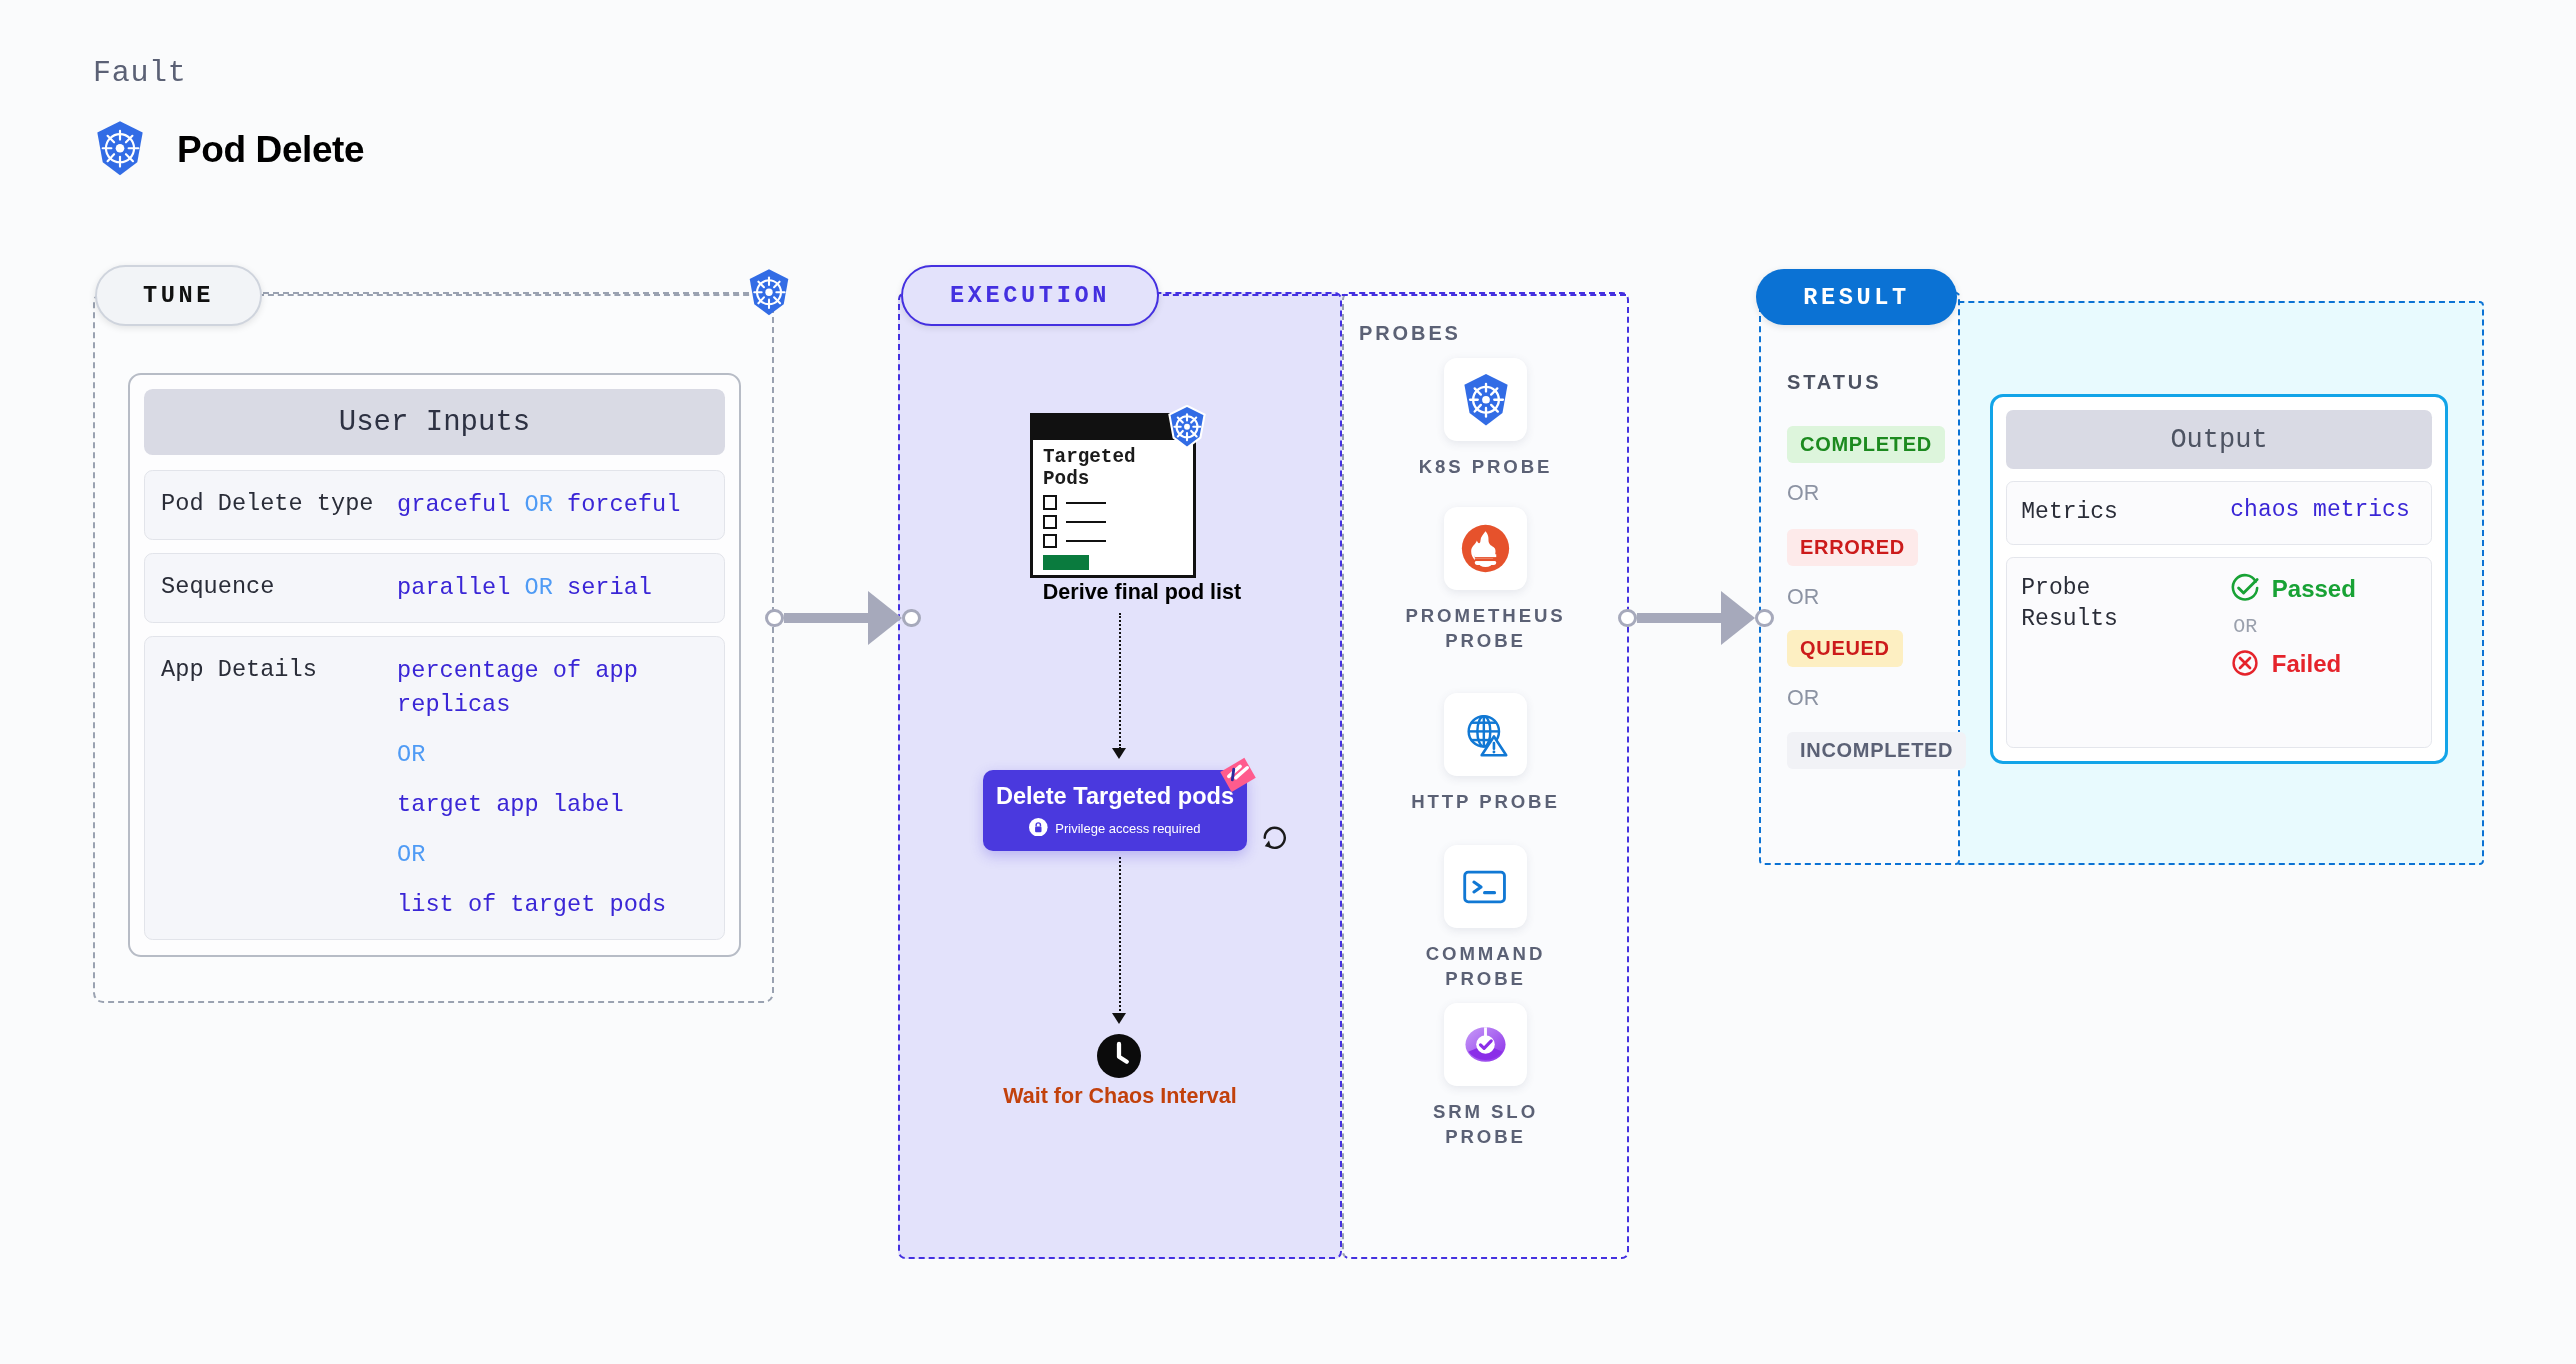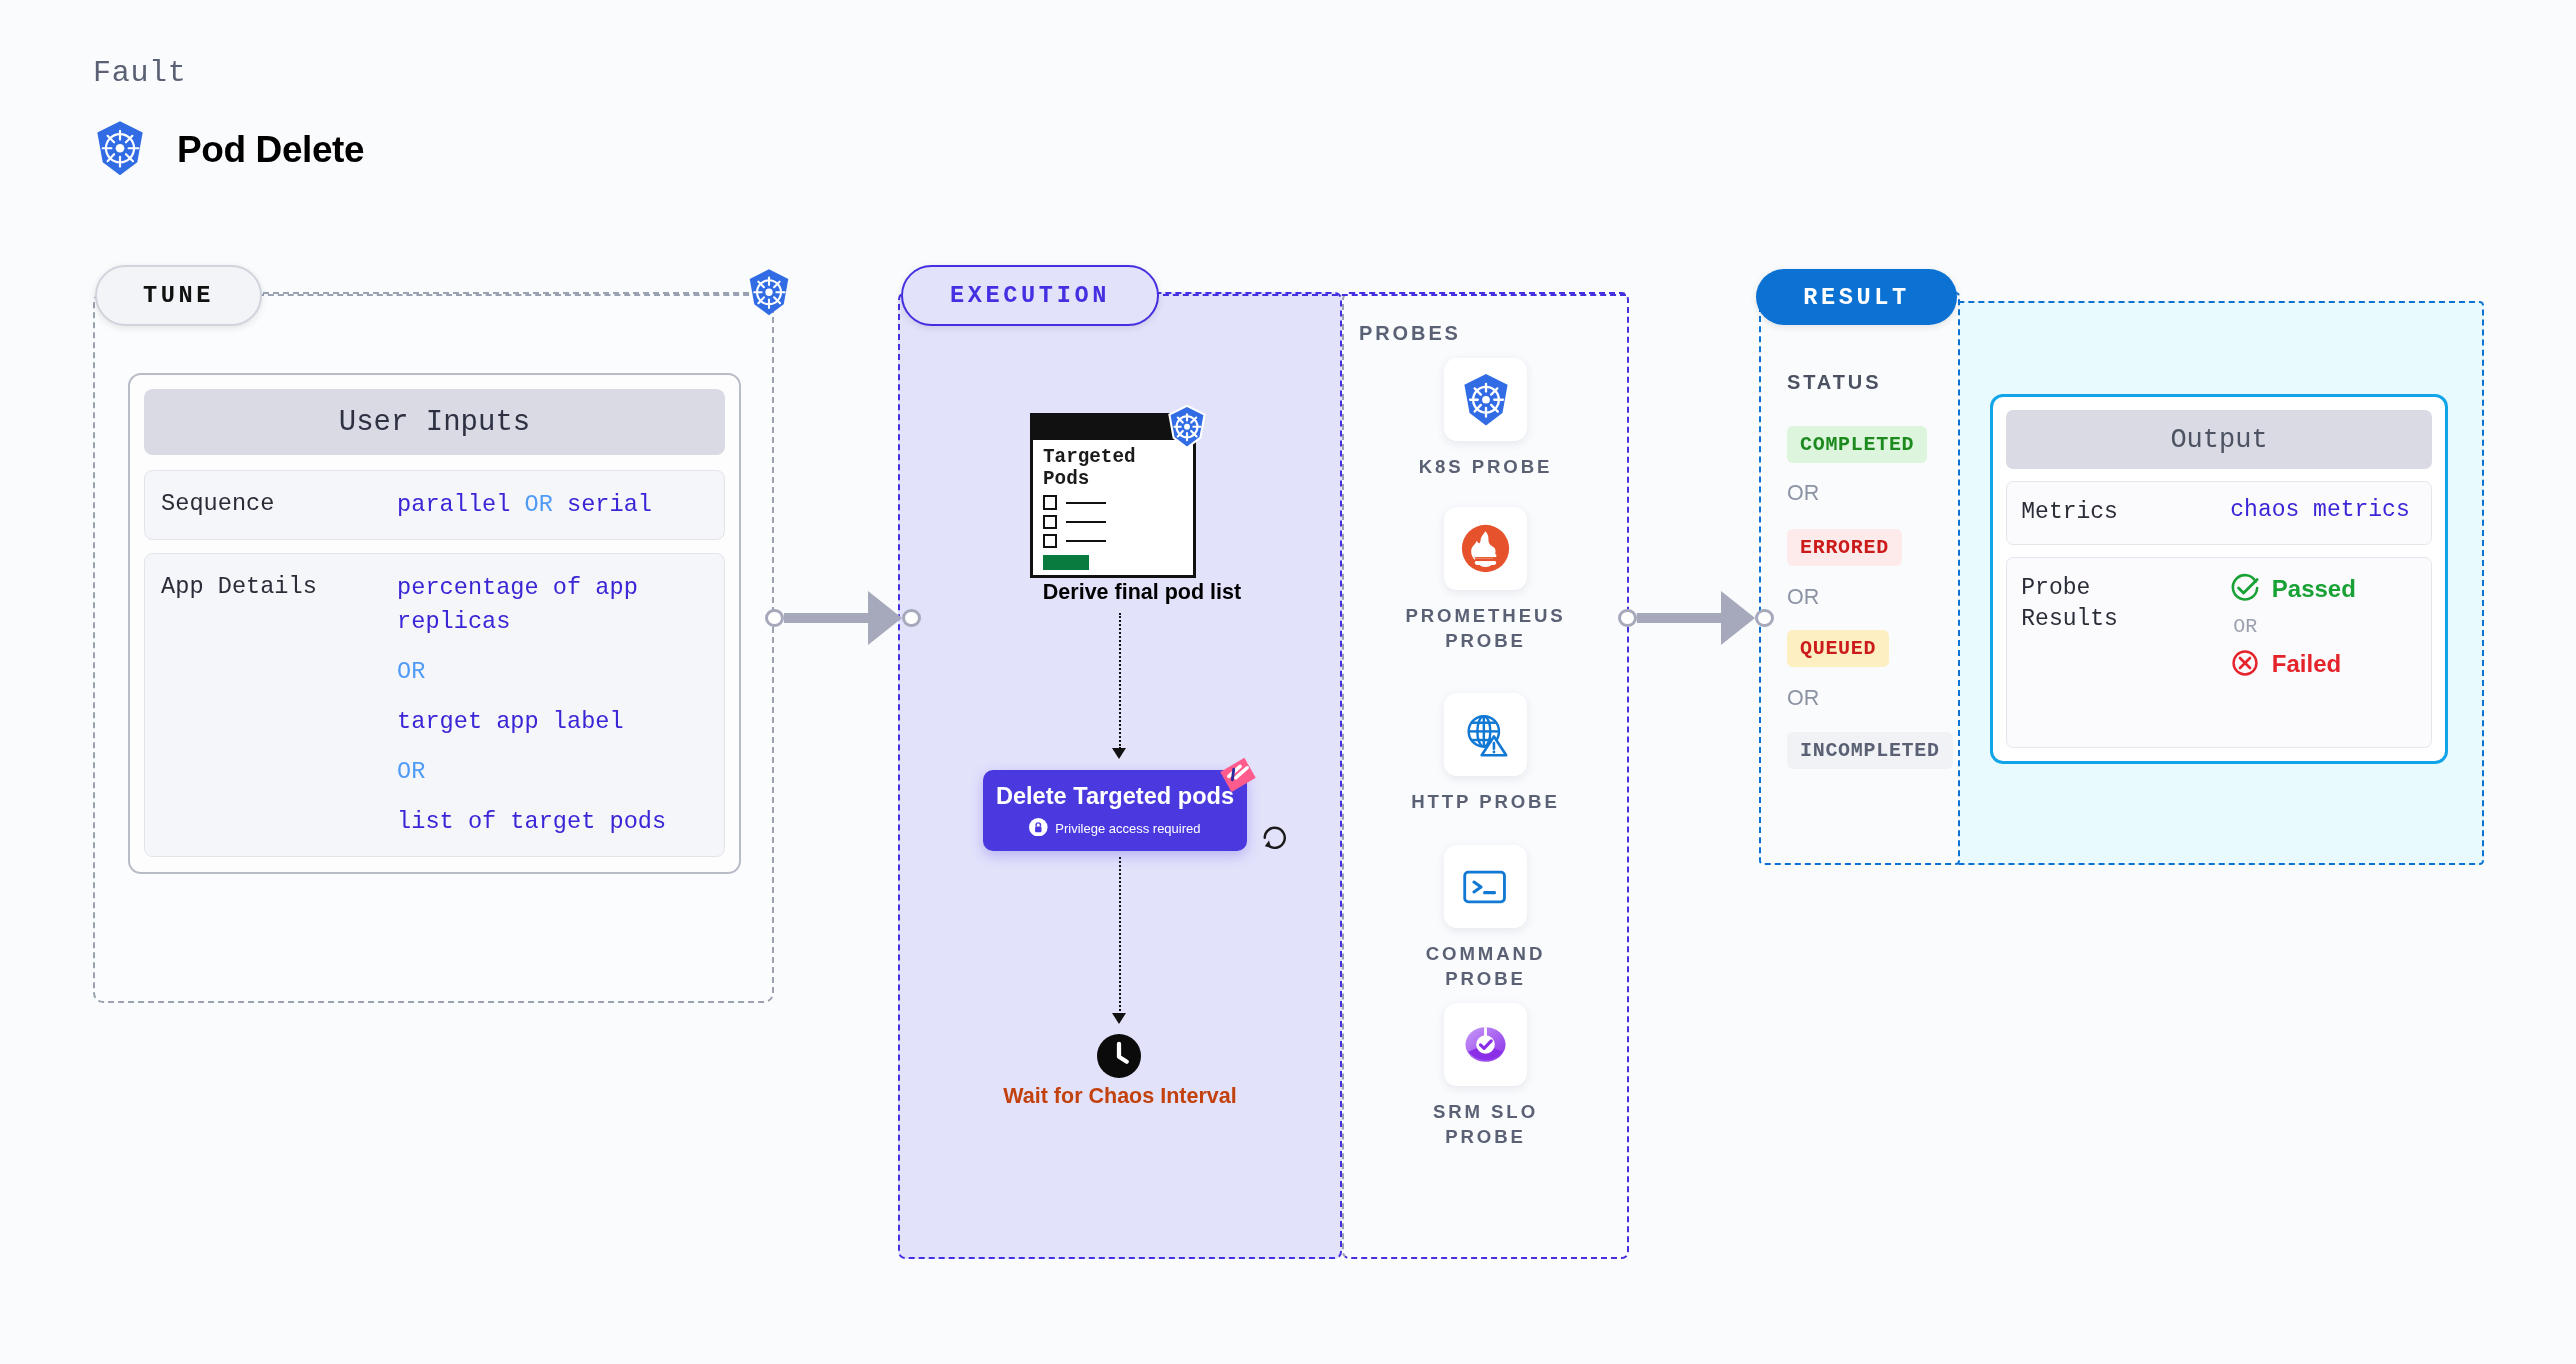--- a/index.html
+++ b/index.html
@@ -136,21 +136,21 @@
     left:1954px;top:301px;width:530px;height:564px;
     border:2.9px dashed #0b72d4;border-radius:4.3px;background:#e8fafe;
   }
   #status-title{
     position:absolute;left:1787px;top:371px;
     font-size:20px;font-weight:bold;color:#4b5161;letter-spacing:2.9px;z-index:5;
   }
   .status-badge{
     position:absolute;left:1787px;
     border-radius:5.7px;padding:7.2px 13px;
-    font-size:20px;font-weight:bold;letter-spacing:0.7px;z-index:5;font-family:Liberation Mono, monospace;
+    font-size:20px;font-weight:bold;letter-spacing:0.7px;z-index:5;
   }
   .status-or{
     position:absolute;left:1787px;
     font-size:21.5px;color:#8c93a3;z-index:5;
   }
 
   
   #output-card{
     position:absolute;left:1990px;top:394px;width:458px;
     background:#fff;border:3.6px solid #12a4e8;border-radius:13px;
@@ -287,20 +287,28 @@
       <line x1="73" y1="29" x2="61" y2="41"></line>
         <line x1="39" y1="63" x2="27" y2="76"></line>
     </g>
     <circle cx="50" cy="52" r="8" fill="#fff"></circle>
   </svg>
 </div>
 
 <div id="user-inputs-card">
   <div class="ui-head">User Inputs</div>
 
+  <div class="ui-row">
+    <div class="ui-key">Pod Delete type</div>
+    <div class="ui-val">
+      <span>graceful</span>
+      <span class="or-blue">OR</span>
+      <span>forceful</span>
+    </div>
+  </div>
 
   <div class="ui-row">
     <div class="ui-key">Sequence</div>
     <div class="ui-val">
       <span>parallel</span>
       <span class="or-blue">OR</span>
       <span>serial</span>
     </div>
   </div>
 

